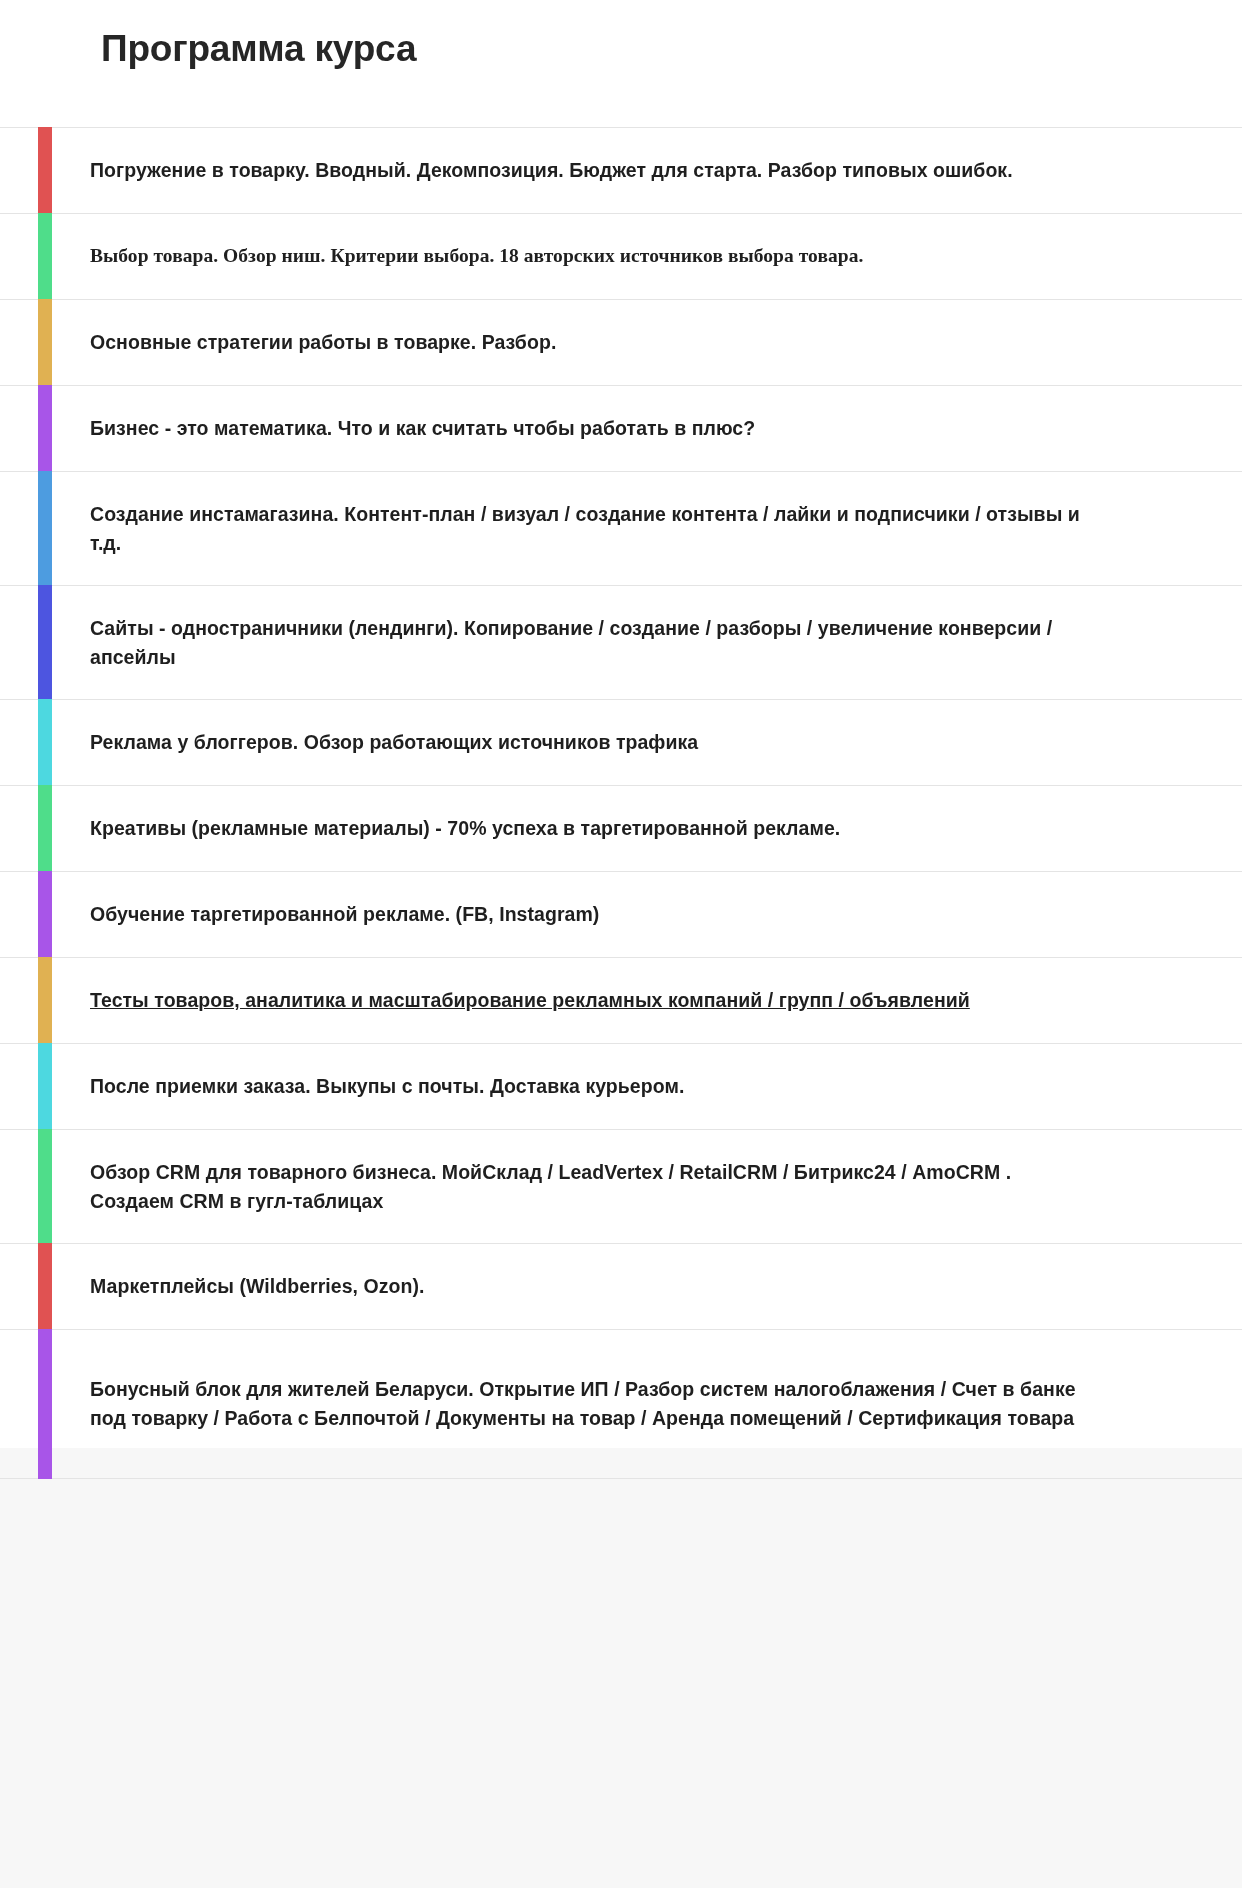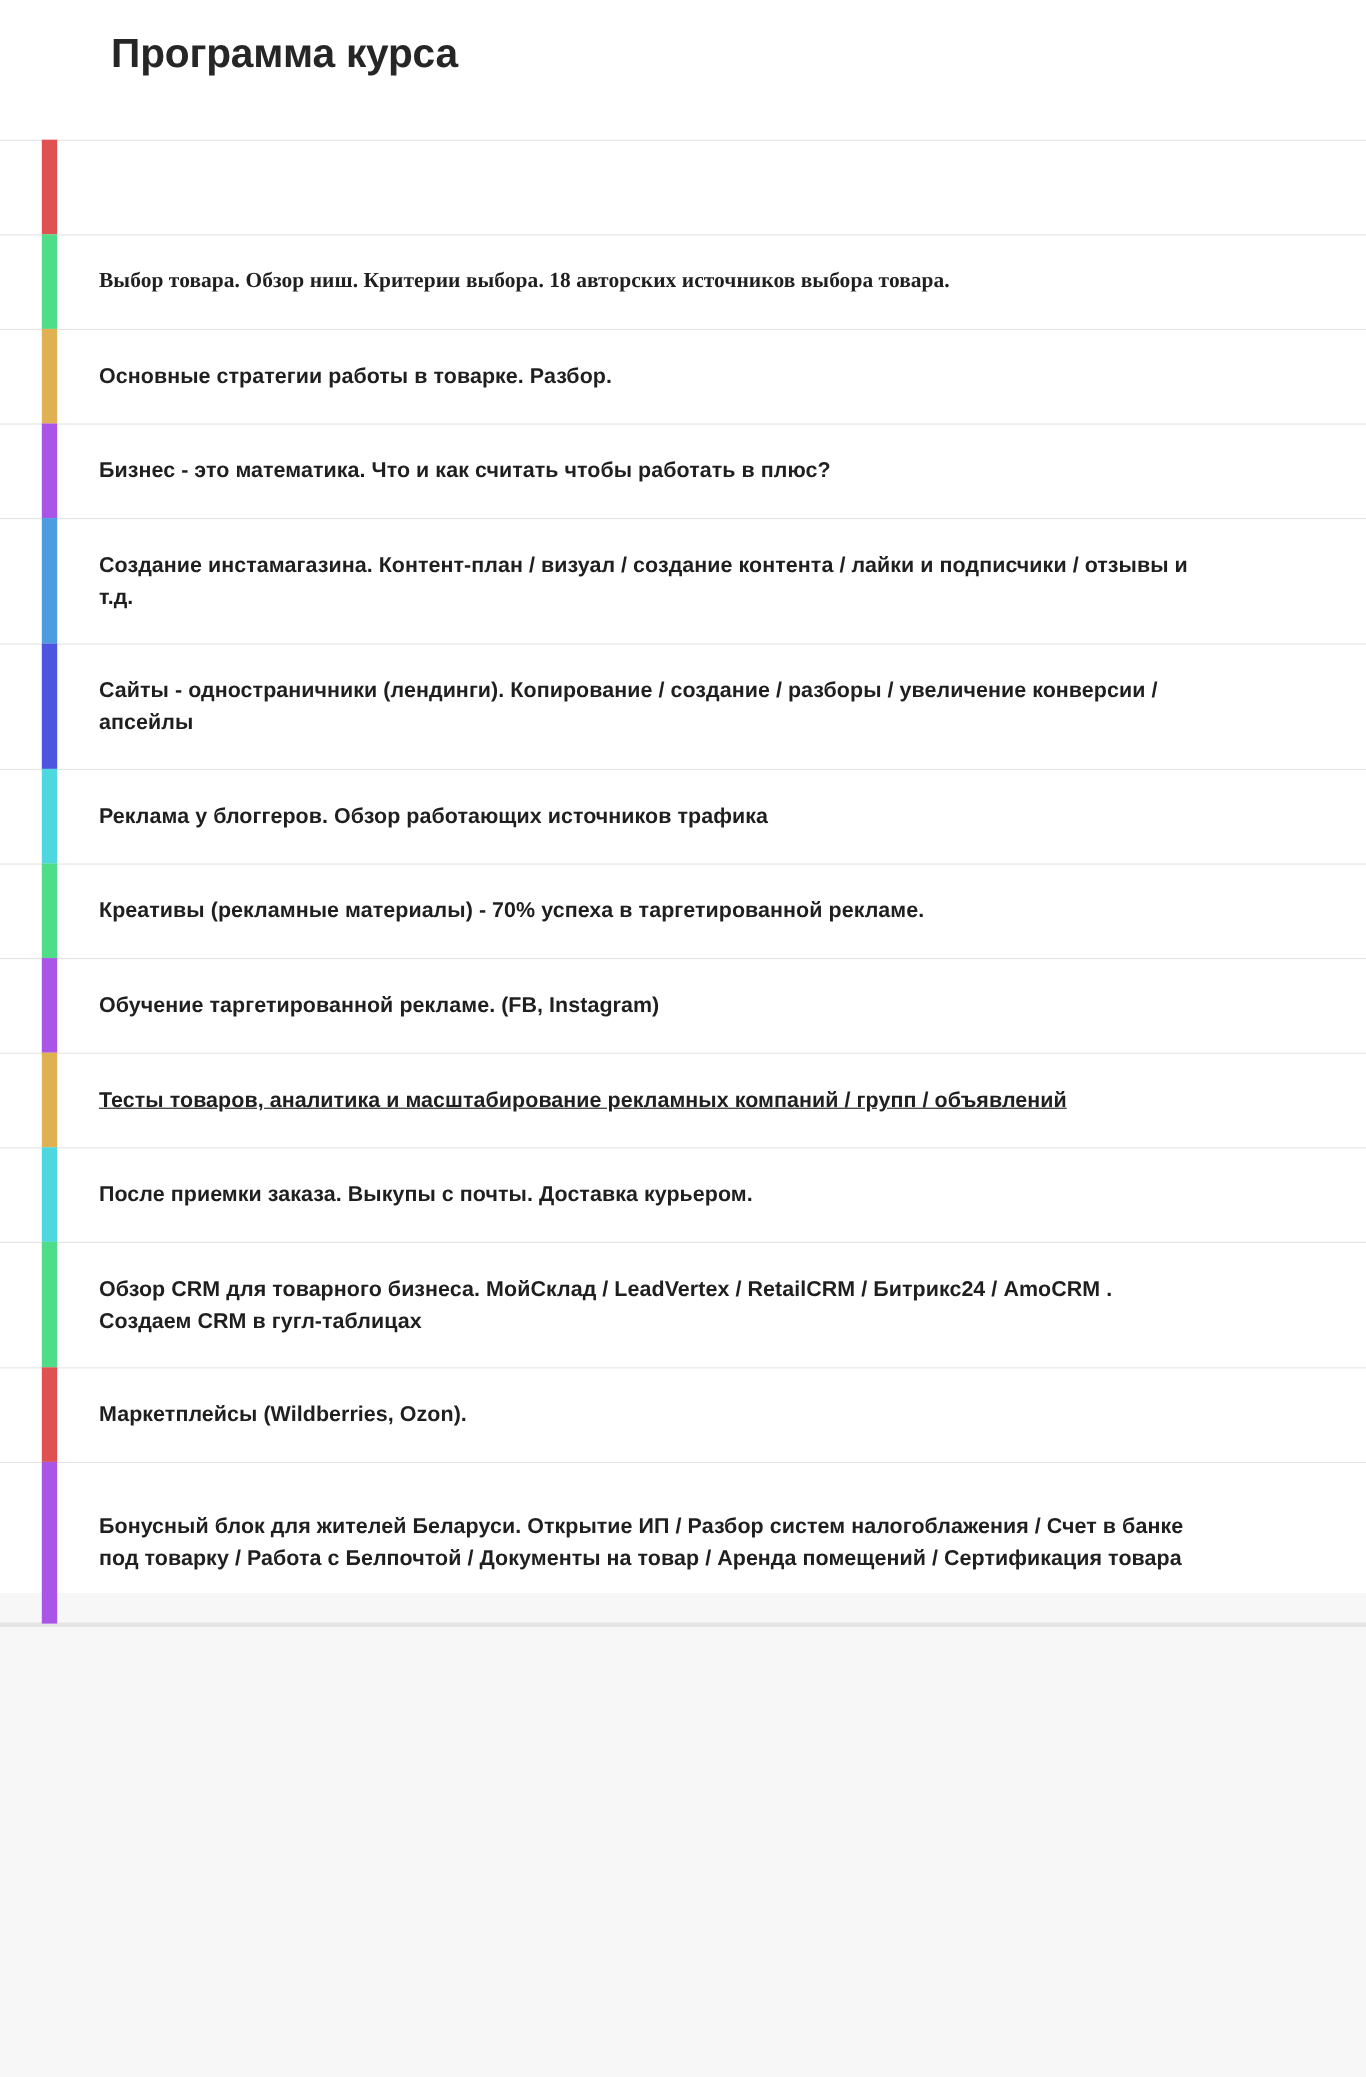--- a/index.html
+++ b/index.html
@@ -64,21 +64,21 @@
     display: block;
     box-sizing: border-box;
     padding-left: 90px;
     padding-right: 60px;
     border-top: 1px solid #e4e4e4;
     min-height: 86px;
     display: flex;
     align-items: center;
   }
   .program-row:last-child {
-    border-bottom: 4px solid #22c55e;
+    border-bottom: 1px solid #22c55e;
   }
 
   .row-accent {
     position: absolute;
     left: 38px;
     top: -1px;
     bottom: -1px;
     width: 14px;
     border-radius: 0;
   }
@@ -107,20 +107,21 @@
   <div class="tint-band" style="background: rgb(247, 247, 247);"></div>
 
   <div class="content">
 
     <h1 class="page-title" style="color: rgb(38, 38, 38);">Программа курса</h1>
 
     <ul class="program-list" id="program-list">
 
     <li class="program-row lines-1" style="border-top-color: rgb(228, 228, 228); border-bottom-color: rgb(228, 228, 228);">
           <span class="row-accent" style="background: rgb(224, 82, 82);"></span>
+          <span class="row-text" style="color: rgb(31, 31, 31);">Погружение в товарку. Вводный. Декомпозиция. Бюджет для старта. Разбор типовых ошибок.</span>
         </li>
         <li class="program-row lines-1" style="border-top-color: rgb(228, 228, 228); border-bottom-color: rgb(228, 228, 228); font-family: Liberation Serif, serif;">
           <span class="row-accent" style="background: rgb(79, 221, 138);"></span>
           <span class="row-text" style="color: rgb(31, 31, 31);">Выбор товара. Обзор ниш. Критерии выбора. 18 авторских источников выбора товара.</span>
         </li>
         <li class="program-row lines-1" style="border-top-color: rgb(228, 228, 228); border-bottom-color: rgb(228, 228, 228);">
           <span class="row-accent" style="background: rgb(224, 177, 82);"></span>
           <span class="row-text" style="color: rgb(31, 31, 31);">Основные стратегии работы в товарке. Разбор.</span>
         </li>
         <li class="program-row lines-1" style="border-top-color: rgb(228, 228, 228); border-bottom-color: rgb(228, 228, 228);">

